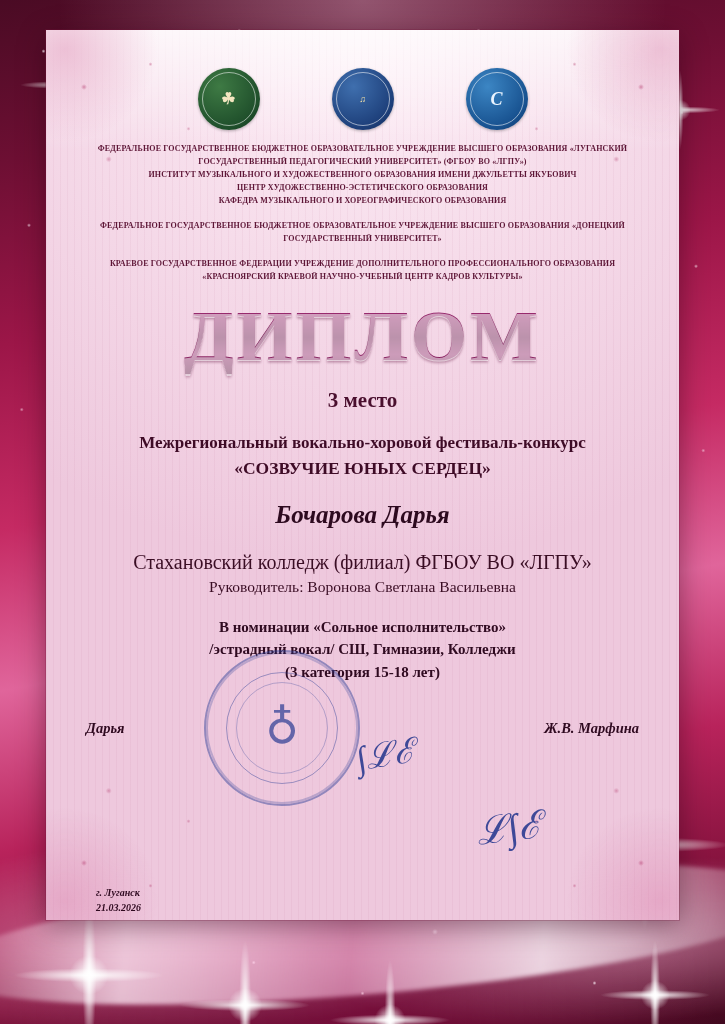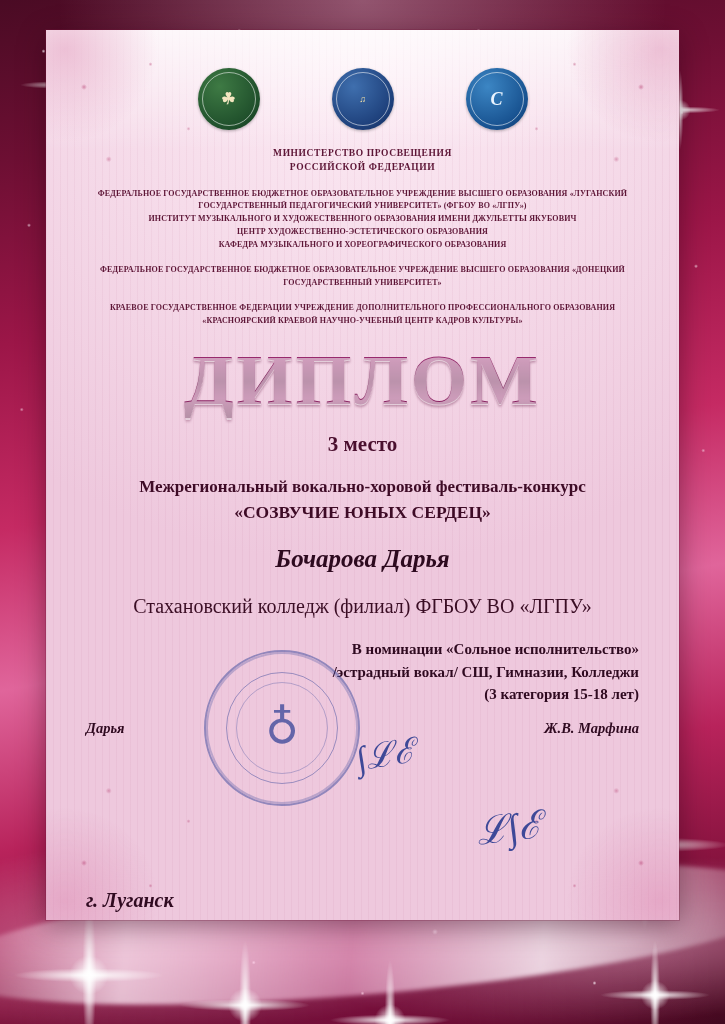--- a/index.html
+++ b/index.html
@@ -379,24 +379,24 @@
   }
   .signature.two {
     left: 430px;
     top: 770px;
     font-size: 38px;
     transform: rotate(-7deg);
   }
 
   .place-date {
     position: absolute;
-    left: 40px;
+    left: 50px;
     top: 855px;
     text-align: left;
-    font-size: 20px;
+    font-size: 10px;
     font-weight: bold;
     font-style: italic;
     color: #2f0a20;
     line-height: 1.5;
   }
 </style>
 </head>
 <body>
 
 <div class="page">
@@ -446,22 +446,20 @@
         <div class="emblem e2">
           <span class="ring"></span>
           <span class="core">♫</span>
         </div>
         <div class="emblem e3">
           <span class="ring"></span>
           <span class="core">С</span>
         </div>
       </div>
 
-      <div class="ministry" style="white-space: pre-line;">МИНИСТЕРСТВО ПРОСВЕЩЕНИЯ
-РОССИЙСКОЙ ФЕДЕРАЦИИ</div>
 
       <div class="org-block" style="white-space: pre-line;">ФЕДЕРАЛЬНОЕ ГОСУДАРСТВЕННОЕ БЮДЖЕТНОЕ ОБРАЗОВАТЕЛЬНОЕ УЧРЕЖДЕНИЕ ВЫСШЕГО ОБРАЗОВАНИЯ «ЛУГАНСКИЙ ГОСУДАРСТВЕННЫЙ ПЕДАГОГИЧЕСКИЙ УНИВЕРСИТЕТ» (ФГБОУ ВО «ЛГПУ»)
 ИНСТИТУТ МУЗЫКАЛЬНОГО И ХУДОЖЕСТВЕННОГО ОБРАЗОВАНИЯ ИМЕНИ ДЖУЛЬЕТТЫ ЯКУБОВИЧ
 ЦЕНТР ХУДОЖЕСТВЕННО-ЭСТЕТИЧЕСКОГО ОБРАЗОВАНИЯ
 КАФЕДРА МУЗЫКАЛЬНОГО И ХОРЕОГРАФИЧЕСКОГО ОБРАЗОВАНИЯ</div>
 
       <div class="org-block sp" style="white-space: pre-line;">ФЕДЕРАЛЬНОЕ ГОСУДАРСТВЕННОЕ БЮДЖЕТНОЕ ОБРАЗОВАТЕЛЬНОЕ УЧРЕЖДЕНИЕ ВЫСШЕГО ОБРАЗОВАНИЯ «ДОНЕЦКИЙ ГОСУДАРСТВЕННЫЙ УНИВЕРСИТЕТ»</div>
 
       <div class="org-block sp" style="white-space: pre-line;">КРАЕВОЕ ГОСУДАРСТВЕННОЕ ФЕДЕРАЦИИ УЧРЕЖДЕНИЕ ДОПОЛНИТЕЛЬНОГО ПРОФЕССИОНАЛЬНОГО ОБРАЗОВАНИЯ «КРАСНОЯРСКИЙ КРАЕВОЙ НАУЧНО-УЧЕБНЫЙ ЦЕНТР КАДРОВ КУЛЬТУРЫ»</div>
 
@@ -470,22 +468,23 @@
       </div>
 
       <div class="place">3 место</div>
 
       <div class="fest-line1">Межрегиональный вокально-хоровой фестиваль-конкурс</div>
       <div class="fest-line2">«СОЗВУЧИЕ ЮНЫХ СЕРДЕЦ»</div>
 
       <div class="laureate">Бочарова Дарья</div>
 
       <div class="college">Стахановский колледж (филиал) ФГБОУ ВО «ЛГПУ»</div>
-
-      <div class="nomination" style="white-space: pre-line; text-align: right;">В номинации «Сольное исполнительство»
+      <div class="supervisor">Руководитель: Воронова Светлана Васильевна</div>
+
+      <div class="nomination" style="white-space: pre-line;">В номинации «Сольное исполнительство»
 /эстрадный вокал/ СШ, Гимназии, Колледжи
 (3 категория 15-18 лет)</div>
     </div>
 
     <div class="stamp">
       <div class="inner-ring"></div>
       <div class="inner-ring2"></div>
       <div class="eagle">♁</div>
     </div>
 

